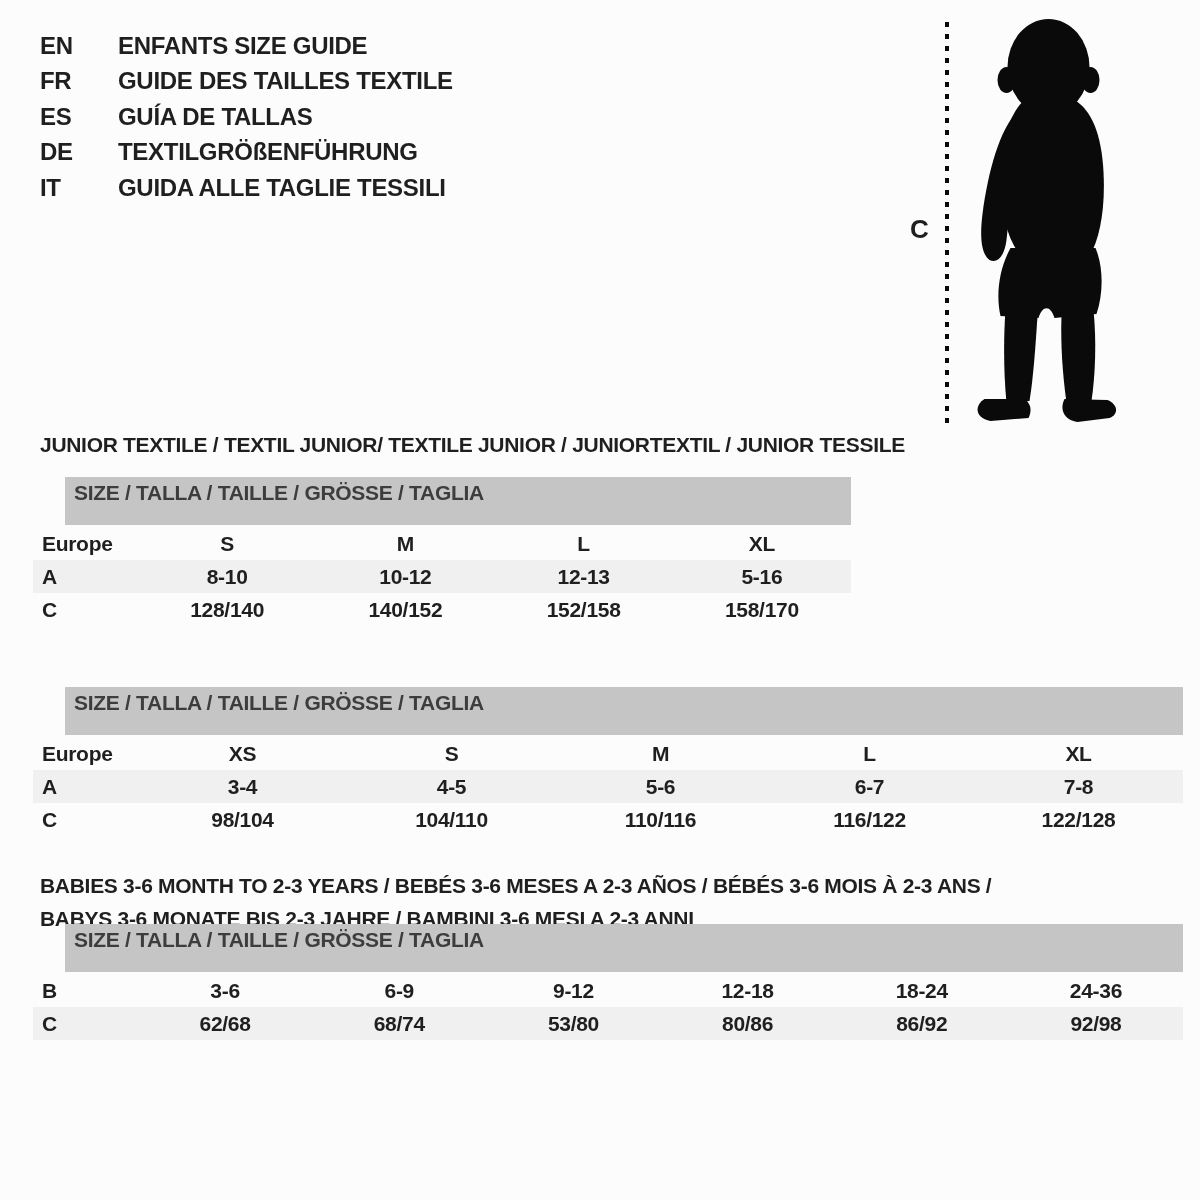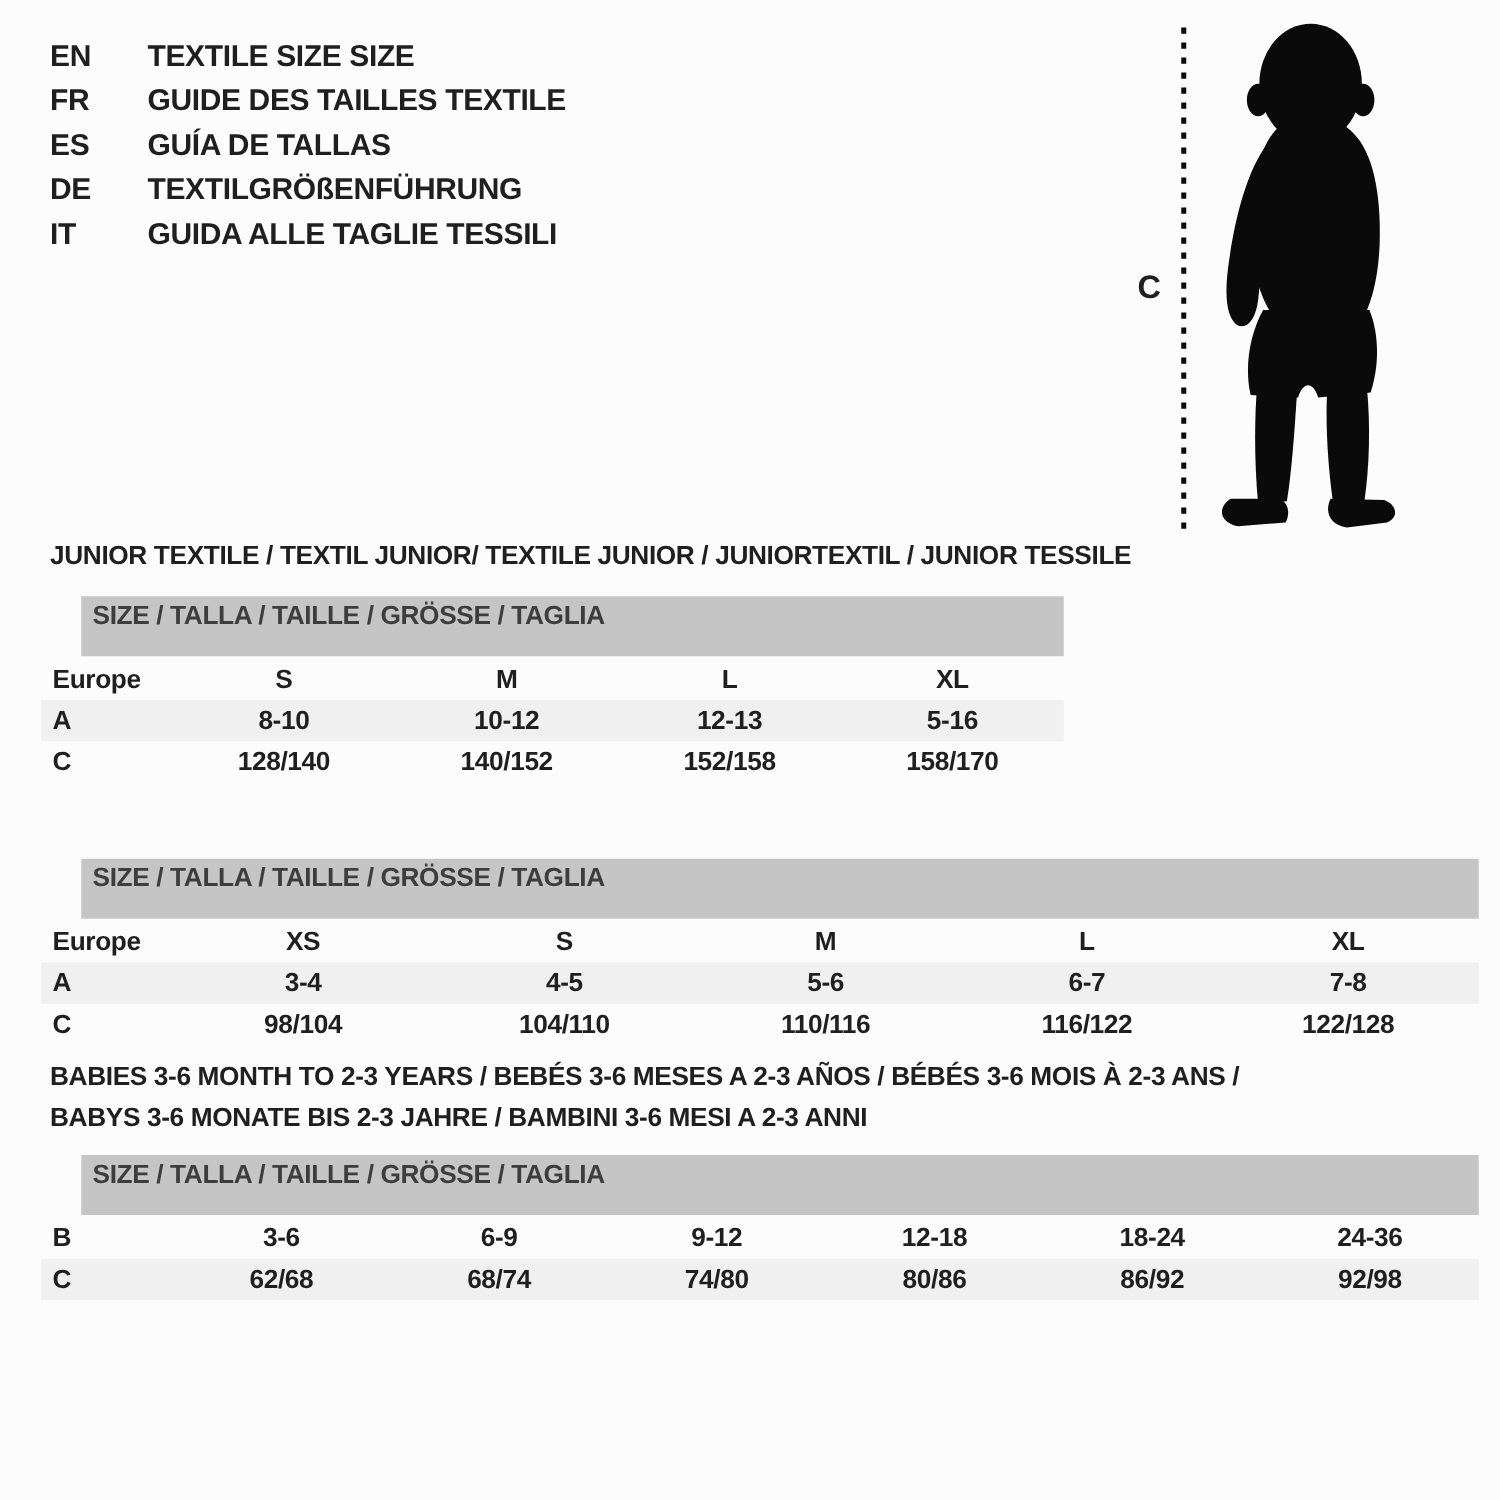--- a/index.html
+++ b/index.html
@@ -20,21 +20,21 @@
 
   
   .figure { position:absolute; left:898px; top:12px; width:270px; height:425px; }
   .c-label { position:absolute; left:12px; top:202px; font-size:26px; }
   .dash-svg { position:absolute; left:44px; top:8px; }
   .baby-svg { position:absolute; left:66px; top:2px; }
 
   
   .sec-heading { position:absolute; left:40px; font-size:21px; white-space:nowrap; }
   .sec-heading .sub { font-size:13px; vertical-align:-4px; letter-spacing:-0.3px; }
-  .sec-heading.two-line { line-height:33px; }
+  .sec-heading.two-line { line-height:33px;margin-top:24px; }
 
   .tbl { position:absolute; left:33px; }
   .bar {
     height:48px; line-height:31px; background:#c5c5c5; color:#3d3d3d;
     font-size:21px; padding-left:9px; box-sizing:border-box;margin-left:32px;
   }
   .row { display:flex; height:33px; align-items:center; margin-top:0; }
   .row.first { margin-top:2px; }
   .row.alt { background:#f0f0f0; }
   .cell { flex:1; text-align:center; font-size:21px; }
@@ -44,21 +44,21 @@
   .legend { position:absolute; left:40px; top:1066px; font-size:21px; line-height:33.5px; }
 </style>
 </head>
 <body>
 
 <div class="page">
 
   <div class="langs">
     <div class="lang-row">
       <span class="lang-code">EN</span>
-      <span class="lang-title">TEXTILE SIZE SIZE</span>
+      <span class="lang-title">ENFANTS SIZE GUIDE</span>
     </div>
     <div class="lang-row">
       <span class="lang-code">FR</span>
       <span class="lang-title">GUIDE DES TAILLES TEXTILE</span>
     </div>
     <div class="lang-row">
       <span class="lang-code">ES</span>
       <span class="lang-title">GUÍA DE TALLAS</span>
     </div>
     <div class="lang-row">
@@ -159,21 +159,21 @@
       <span class="cell">6-9</span>
       <span class="cell">9-12</span>
       <span class="cell">12-18</span>
       <span class="cell">18-24</span>
       <span class="cell">24-36</span>
     </div>
     <div class="row alt">
       <span class="cell lab">C</span>
       <span class="cell">62/68</span>
       <span class="cell">68/74</span>
-      <span class="cell">74/80</span>
+      <span class="cell">53/80</span>
       <span class="cell">80/86</span>
       <span class="cell">86/92</span>
       <span class="cell">92/98</span>
     </div>
   </div>
 
 
 </div>
 
 </body></html>

